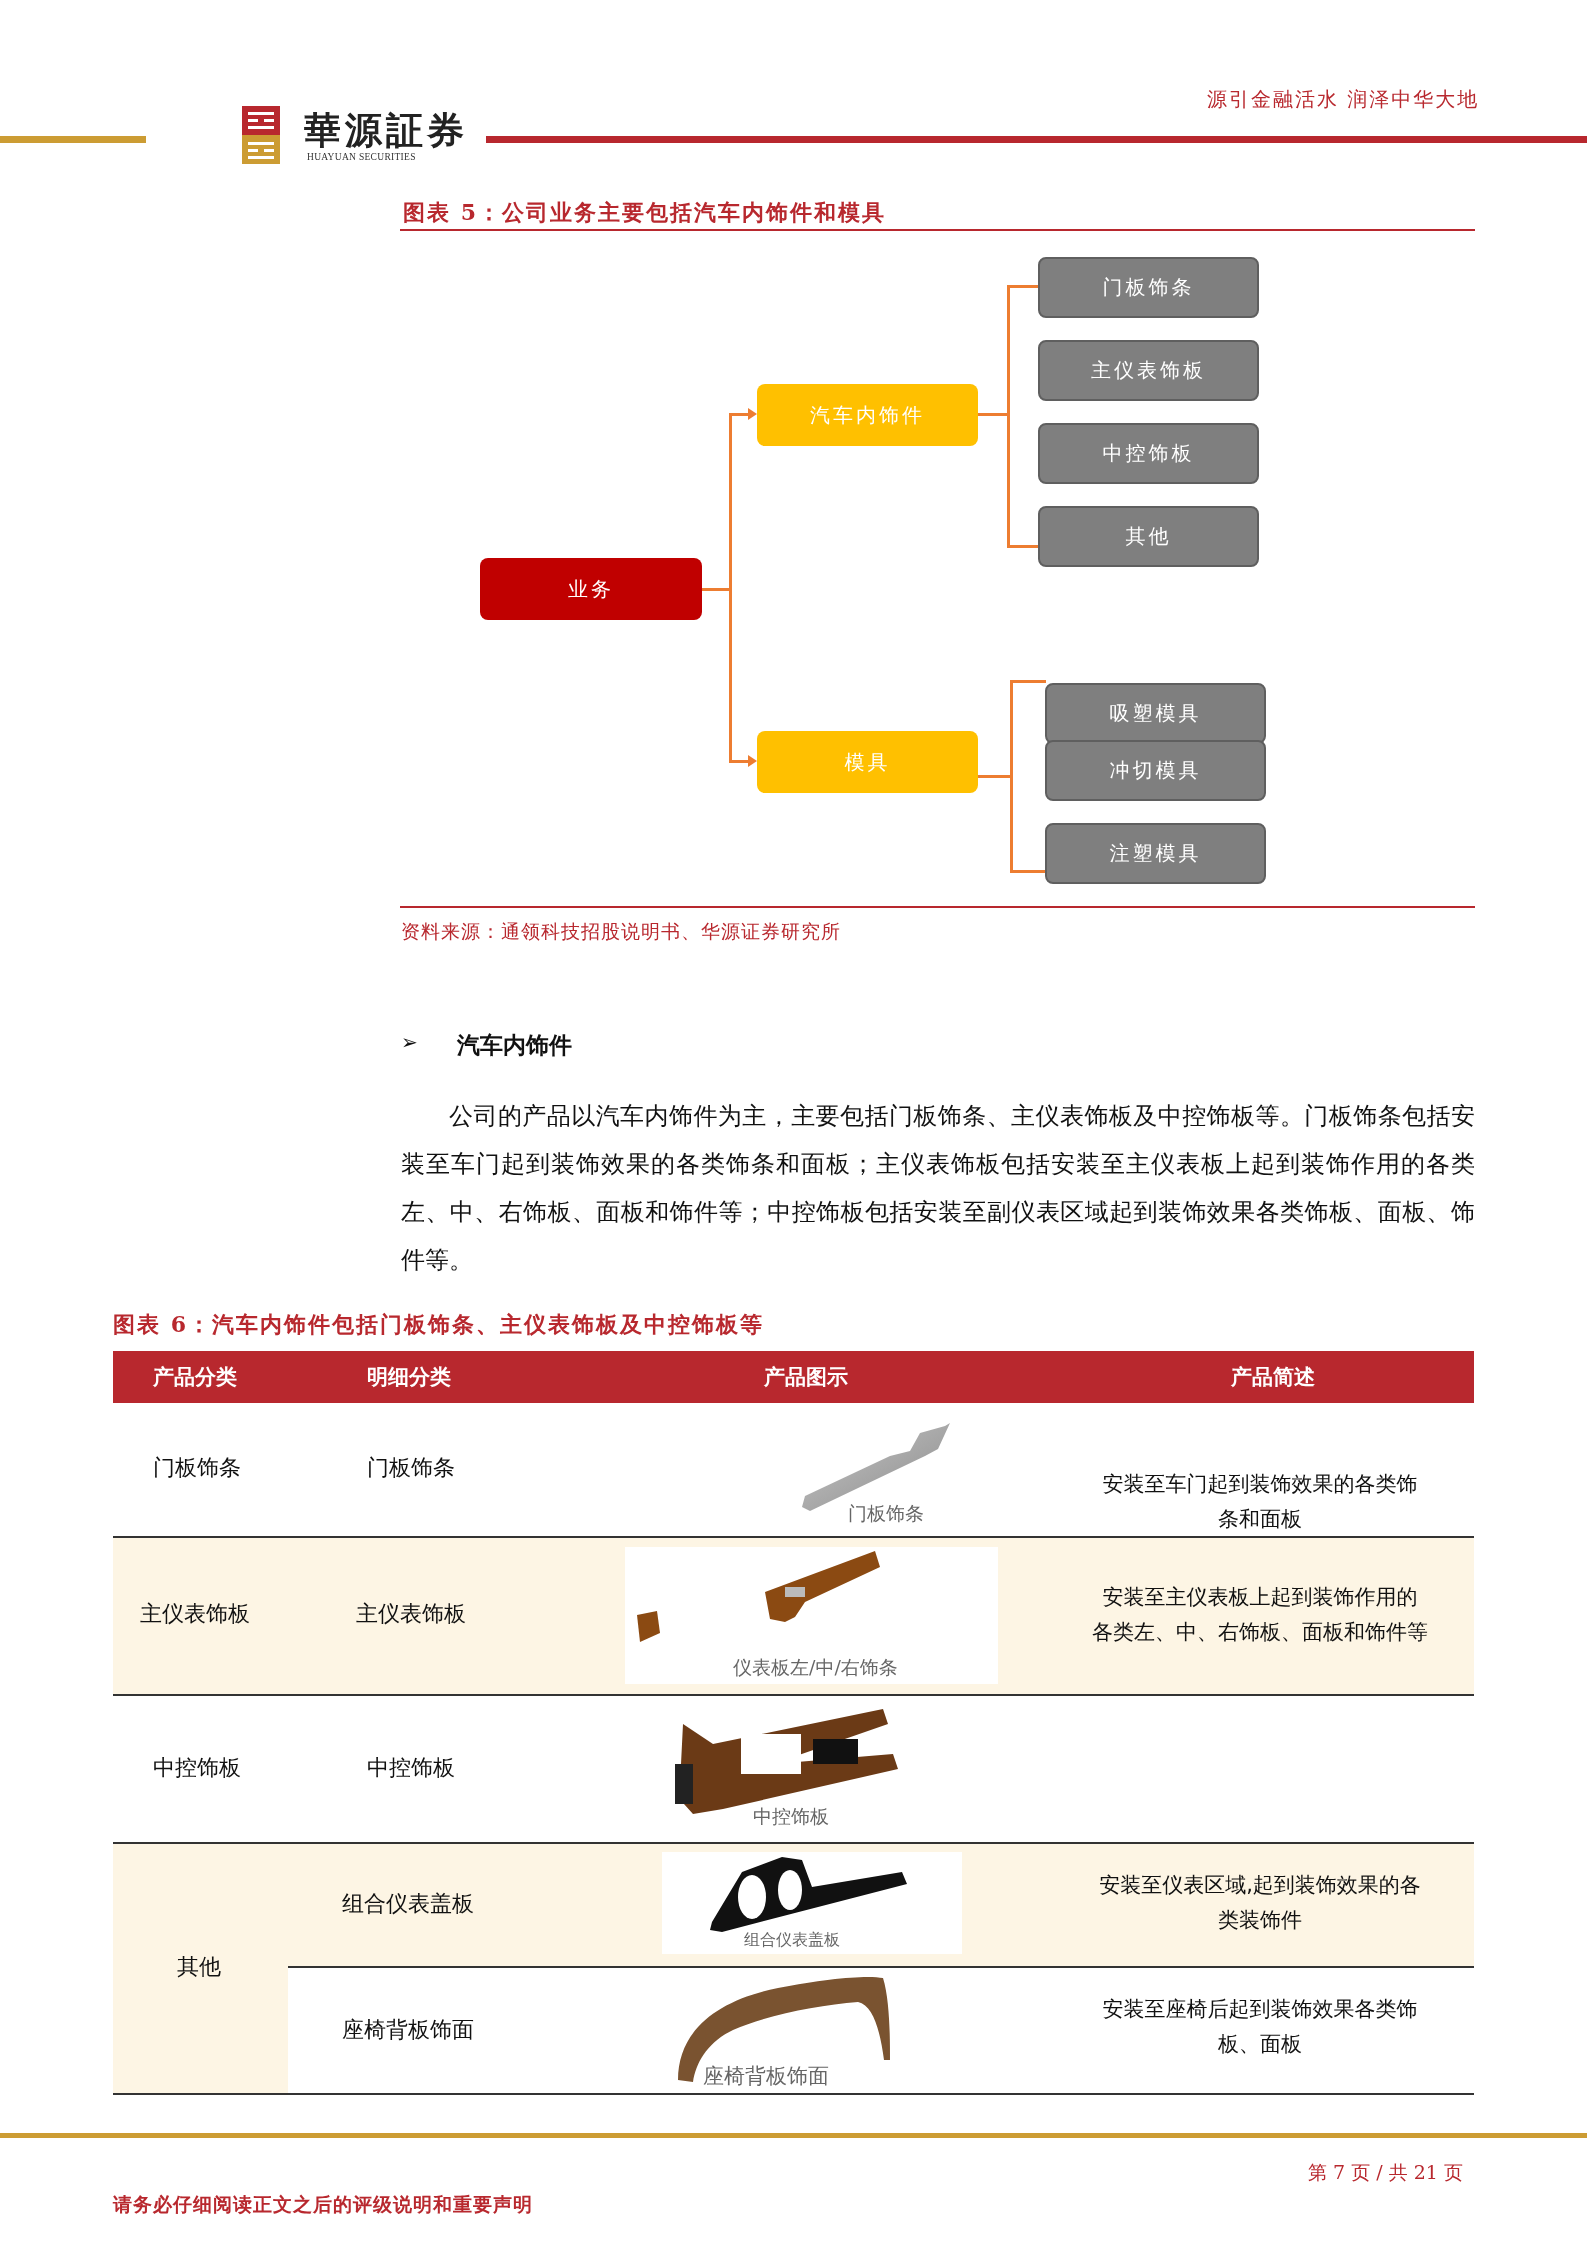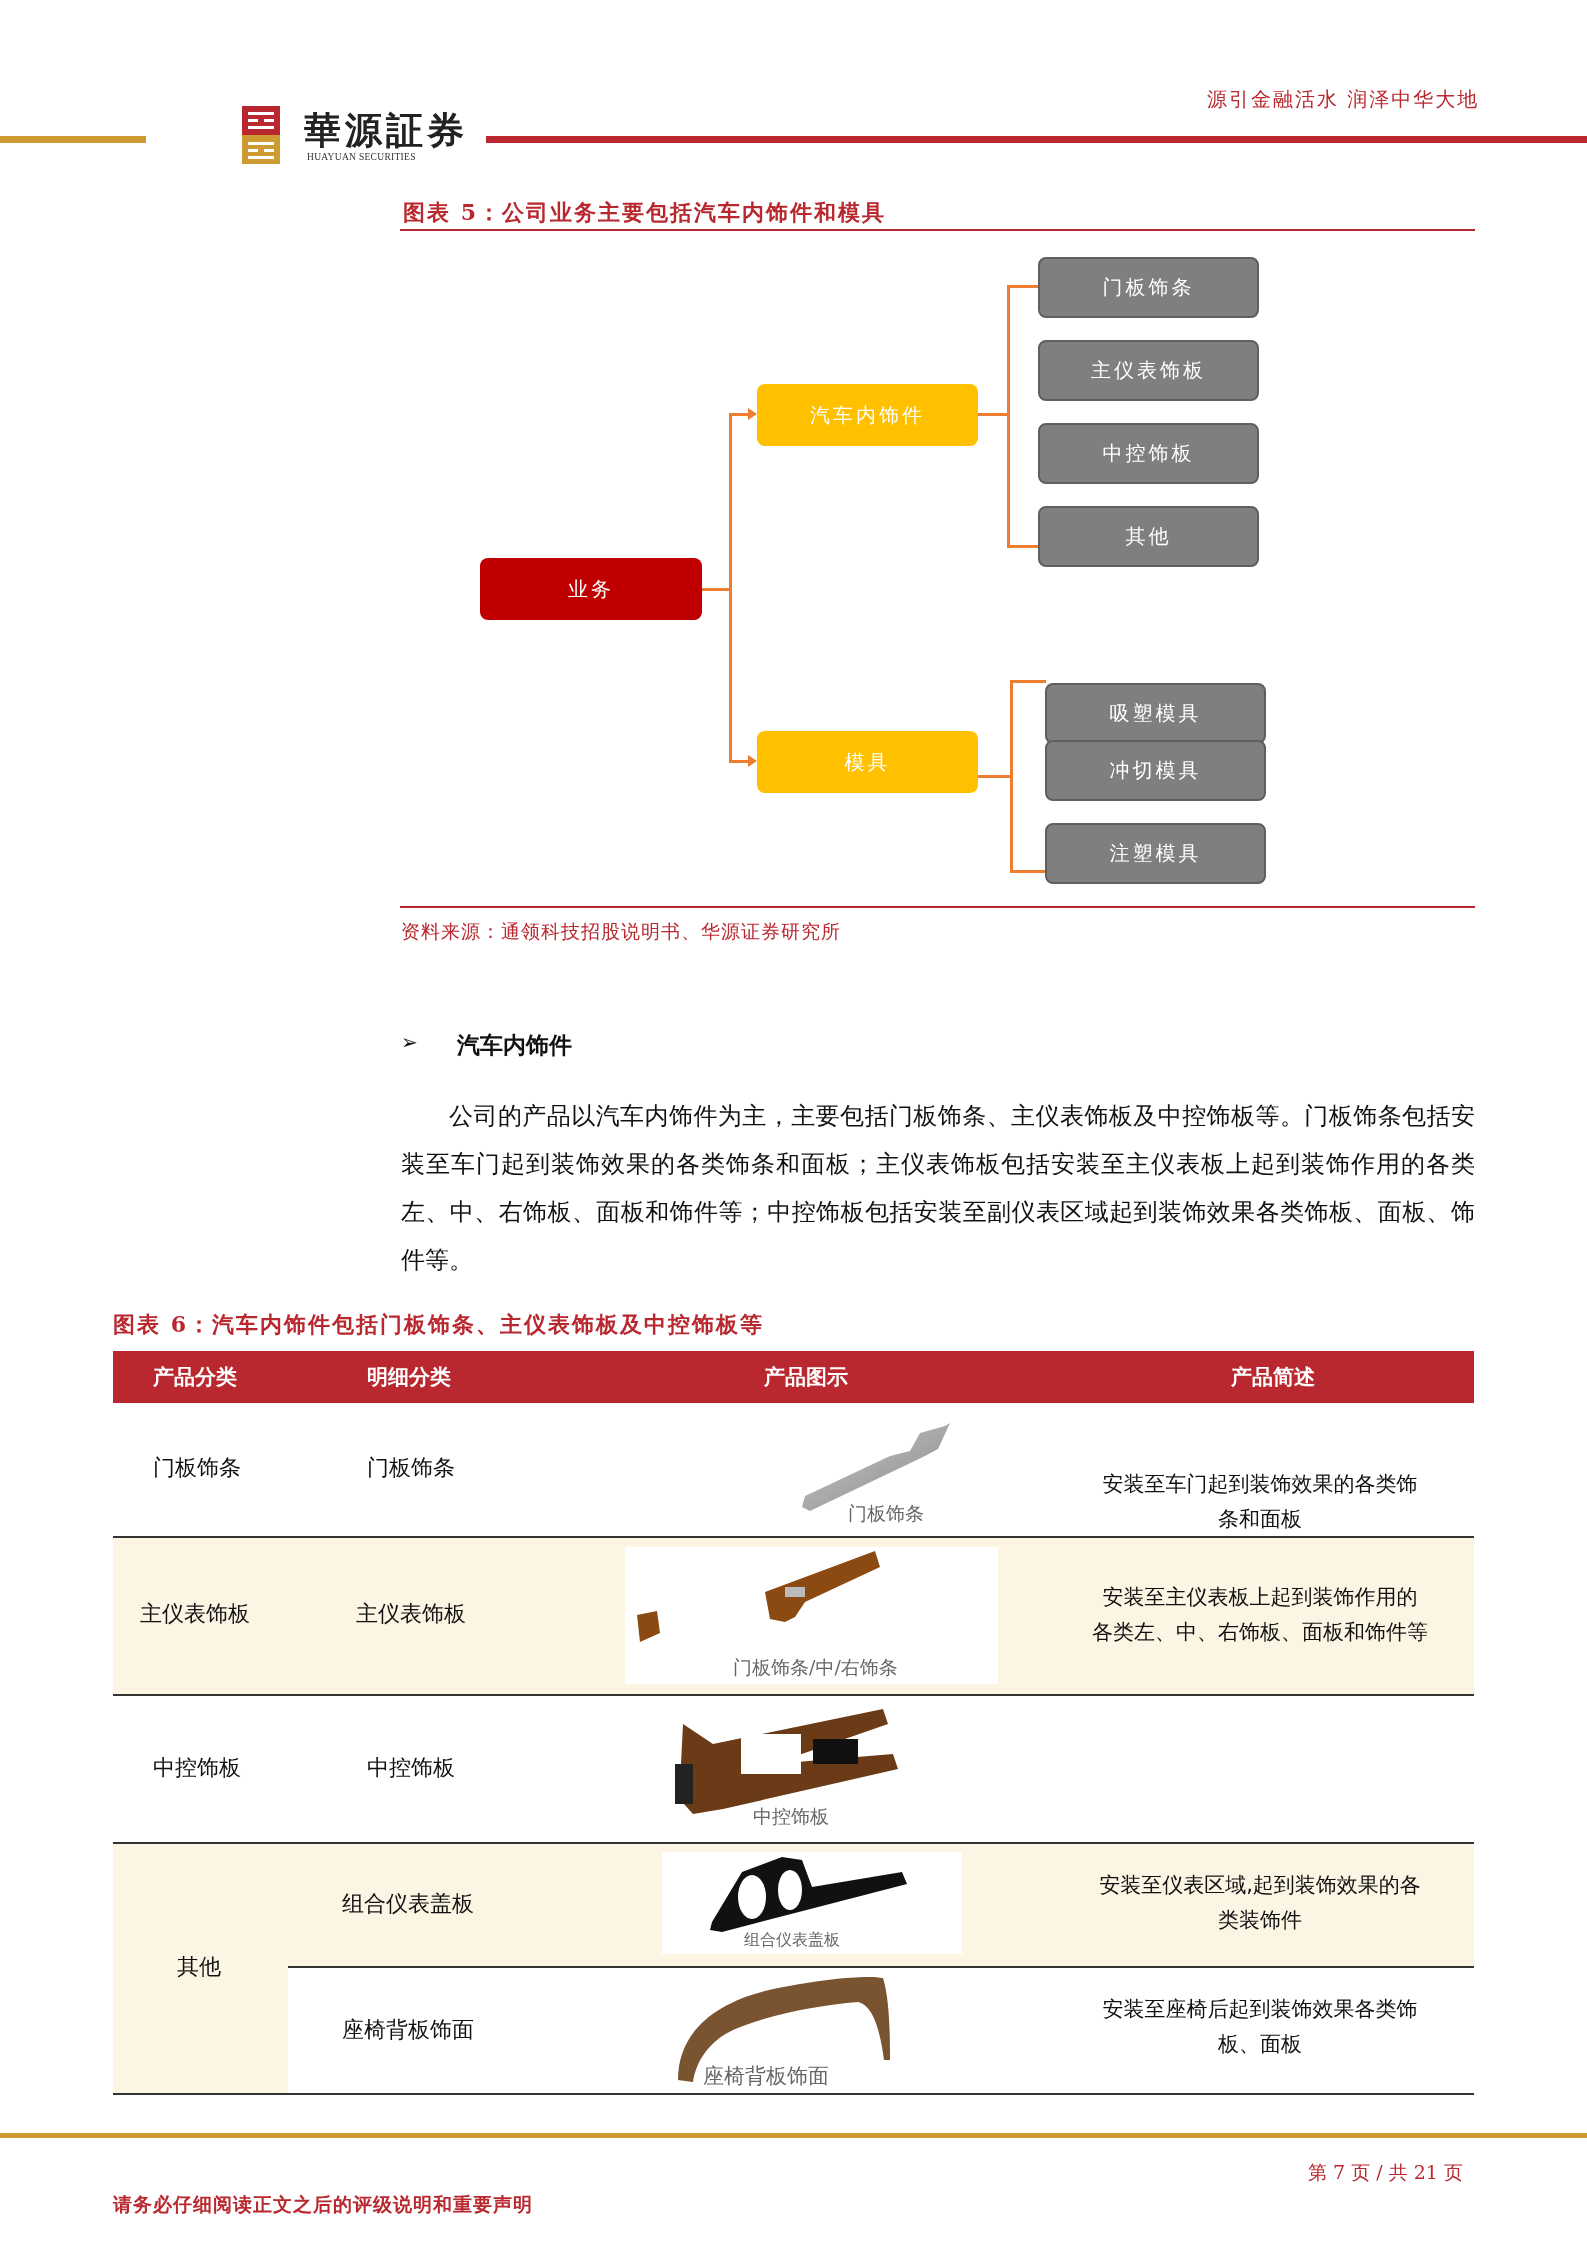--- a/index.html
+++ b/index.html
@@ -153,21 +153,21 @@
 
 <div class="row cream" style="top:1538px;height:157px;">
   <div class="cell" style="left:27px;top:61px;">主仪表饰板</div>
   <div class="cell" style="left:243px;top:61px;">主仪表饰板</div>
   <div class="img-box" style="left:512px;top:9px;width:373px;height:137px;">
     <svg width="373" height="137" viewBox="0 0 373 137">
       <polygon points="12,68 32,64 35,86 15,95" fill="#8B4A12"></polygon>
       <polygon points="140,45 250,4 255,20 180,55 170,70 160,75 145,72" fill="#8B4A12"></polygon>
       <rect x="160" y="40" width="20" height="10" fill="#bbbbbb"></rect>
     </svg>
-    <div class="cap" style="left:108px;top:108px;">门板饰条/中/右饰条</div>
+    <div class="cap" style="left:108px;top:108px;">仪表板左/中/右饰条</div>
   </div>
   <div class="desc" style="left:952px;top:42px;">
     <div>安装至主仪表板上起到装饰作用的</div>
     <div>各类左、中、右饰板、面板和饰件等</div>
   </div>
 </div>
 <div class="rule" style="left:113px;top:1694px;width:1361px;"></div>
 
 <div class="row white" style="top:1696px;height:146px;">
   <div class="cell" style="left:40px;top:57px;">中控饰板</div>

